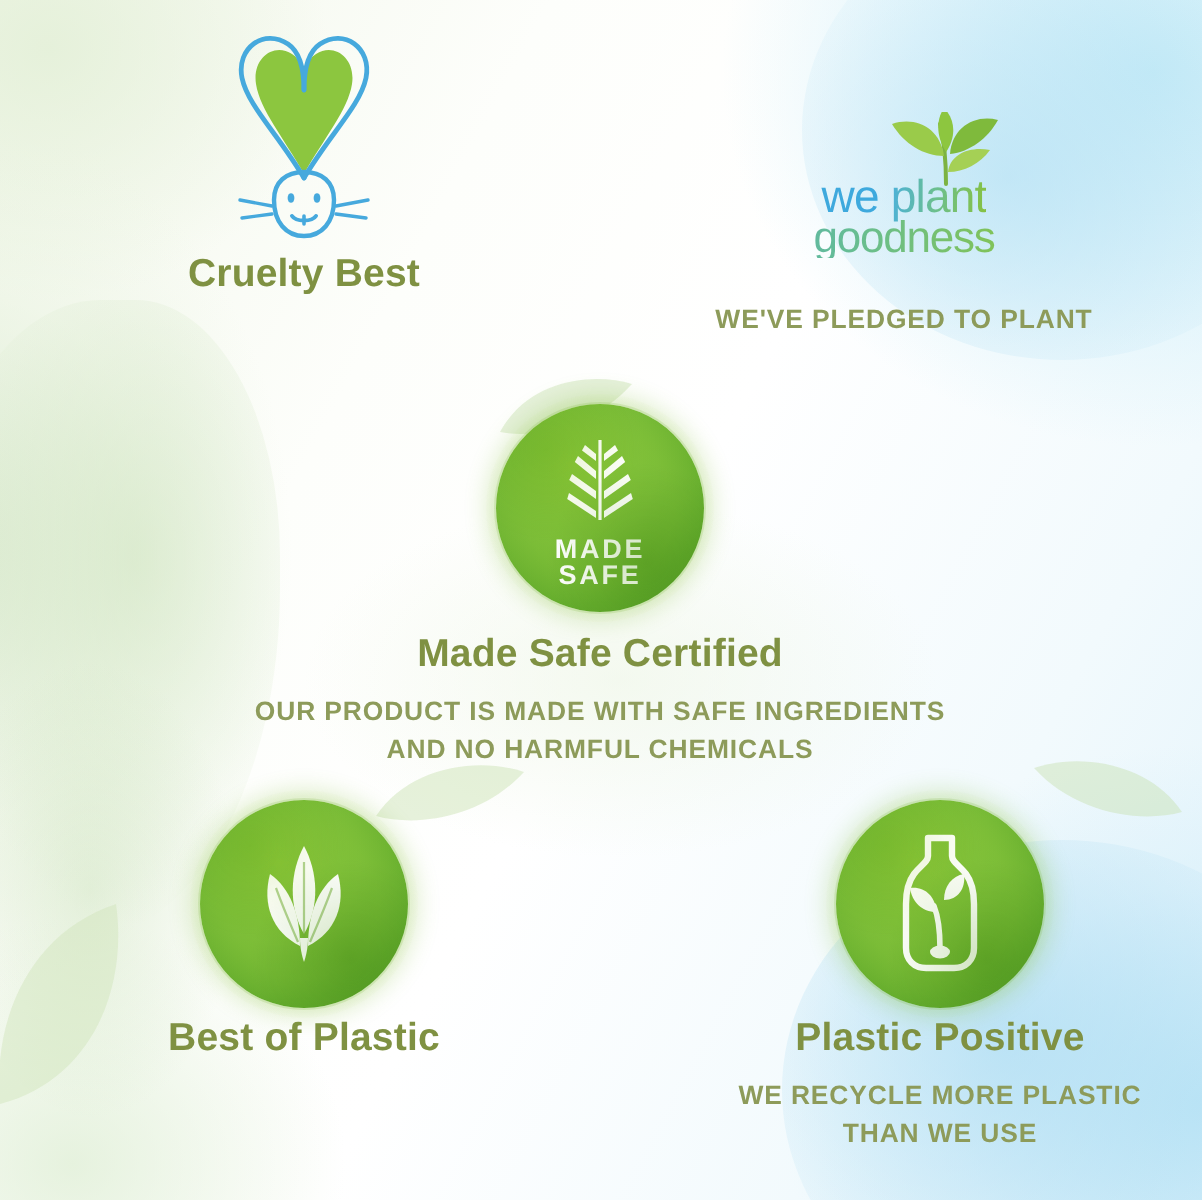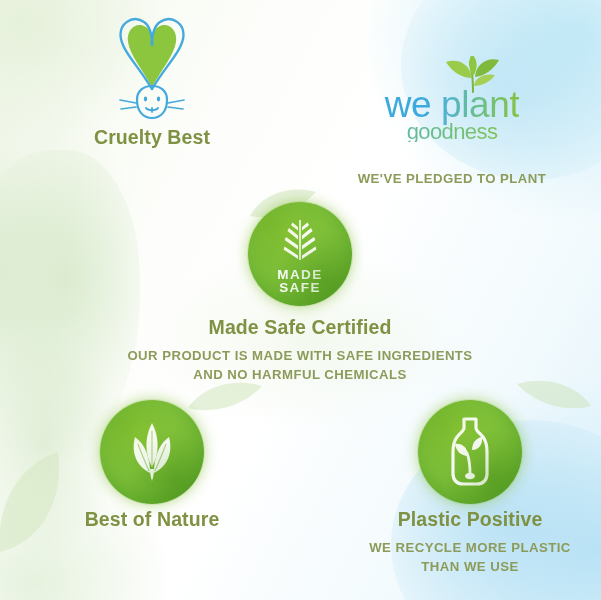--- a/index.html
+++ b/index.html
@@ -62,21 +62,21 @@
       radial-gradient(circle at 24% 22%, rgba(176,212,100,.55) 0%, rgba(176,212,100,0) 42%);
     mix-blend-mode:multiply;opacity:.55;}
   .wc-inner{position:absolute;inset:0;display:flex;align-items:center;justify-content:center;flex-direction:column;}
 
   .ms-label{color:#ffffff;font-weight:700;letter-spacing:1.4px;line-height:.98;text-align:center;}
   .ms-l1{font-size:13.5px;}
   .ms-l2{font-size:13.5px;}
 
   
   .wpg{line-height:.92;text-align:center;}
-  .wpg-1{font-size:37px;font-weight:400;letter-spacing:-.4px;}
+  .wpg-1{font-size:23px;font-weight:400;letter-spacing:-.4px;}
   .wpg-2{font-size:22px;font-weight:400;letter-spacing:-.6px;}
   .g-we{color:#3ea9dd;}
   .g-plant{background:linear-gradient(95deg,#49b0dd 0%,#6cbf8e 48%,#86c140 100%);
     -webkit-background-clip:text;background-clip:text;color:transparent;}
   .g-good{background:linear-gradient(95deg,#4aa7cf 0%,#66bd94 40%,#8cc540 78%,#7fbb3c 100%);
     -webkit-background-clip:text;background-clip:text;color:transparent;}
 </style>
 </head>
 <body>
 
@@ -128,21 +128,21 @@
         <path d="M32 30 C40 30 48 26 53 19 C43 17 33 21 32 30 Z" fill="#a5d055"></path>
       </svg>
       <div class="wpg" style="position:absolute;left:0;right:0;top:74px;">
         <div class="wpg-1">
           <span class="g-we">we</span>
           <span class="g-plant">plant</span>
         </div>
         <div class="wpg-2 g-good">goodness</div>
       </div>
     </div>
-    <div class="body-txt" style="margin-top:38px;">
+    <div class="body-txt" style="margin-top:19px;">
       <span class="sub-line">WE'VE PLEDGED TO PLANT</span>
     </div>
   </div>
 
   <div class="cell" style="left:60px;top:200px;width:480px;">
     <div class="badge-wrap" style="height:108px;">
       <div class="wc-circle" style="width:104px;height:104px;">
         <div class="wc-inner" style="padding-top:4px;">
           <svg width="46" height="48" viewBox="0 0 46 48">
             <path d="M23 2 C13 10 7 22 7 32 L39 32 C39 22 33 10 23 2 Z" fill="none"></path>
@@ -181,21 +181,21 @@
             <path d="M32 12 L32 50" stroke="#7cb342" stroke-width="1.1" fill="none" opacity=".55"></path>
             <path d="M15 18 C11 33 16 47 30 54 C30 38 25 25 15 18 Z" fill="#ffffff"></path>
             <path d="M18 25 C22 36 26 45 29 52" stroke="#7cb342" stroke-width="1.1" fill="none" opacity=".55"></path>
             <path d="M49 18 C53 33 48 47 34 54 C34 38 39 25 49 18 Z" fill="#ffffff"></path>
             <path d="M46 25 C42 36 38 45 35 52" stroke="#7cb342" stroke-width="1.1" fill="none" opacity=".55"></path>
             <path d="M30 50 C30 55 31 59 32 62 C33 59 34 55 34 50 Z" fill="#ffffff"></path>
           </svg>
         </div>
       </div>
     </div>
-    <div class="title t-best">Best of Nature</div>
+    <div class="title t-best">Best of Plastic</div>
   </div>
 
   <div class="cell" style="left:336px;top:396px;width:268px;">
     <div class="badge-wrap" style="height:112px;">
       <div class="wc-circle" style="width:104px;height:104px;">
         <div class="wc-inner">
           <svg width="58" height="72" viewBox="0 0 58 72">
             <path d="M23 3 L35 3 L35 12 C35 15 39 17 42 21 C45 25 46 30 46 36 L46 58 C46 64 42 68 36 68 L22 68
                      C16 68 12 64 12 58 L12 36 C12 30 13 25 16 21 C19 17 23 15 23 12 Z" fill="none" stroke="#ffffff" stroke-width="3.2" stroke-linejoin="round"></path>
             <path d="M29 58 C29 48 28 42 26 37" stroke="#ffffff" stroke-width="2.8" fill="none" stroke-linecap="round"></path>

